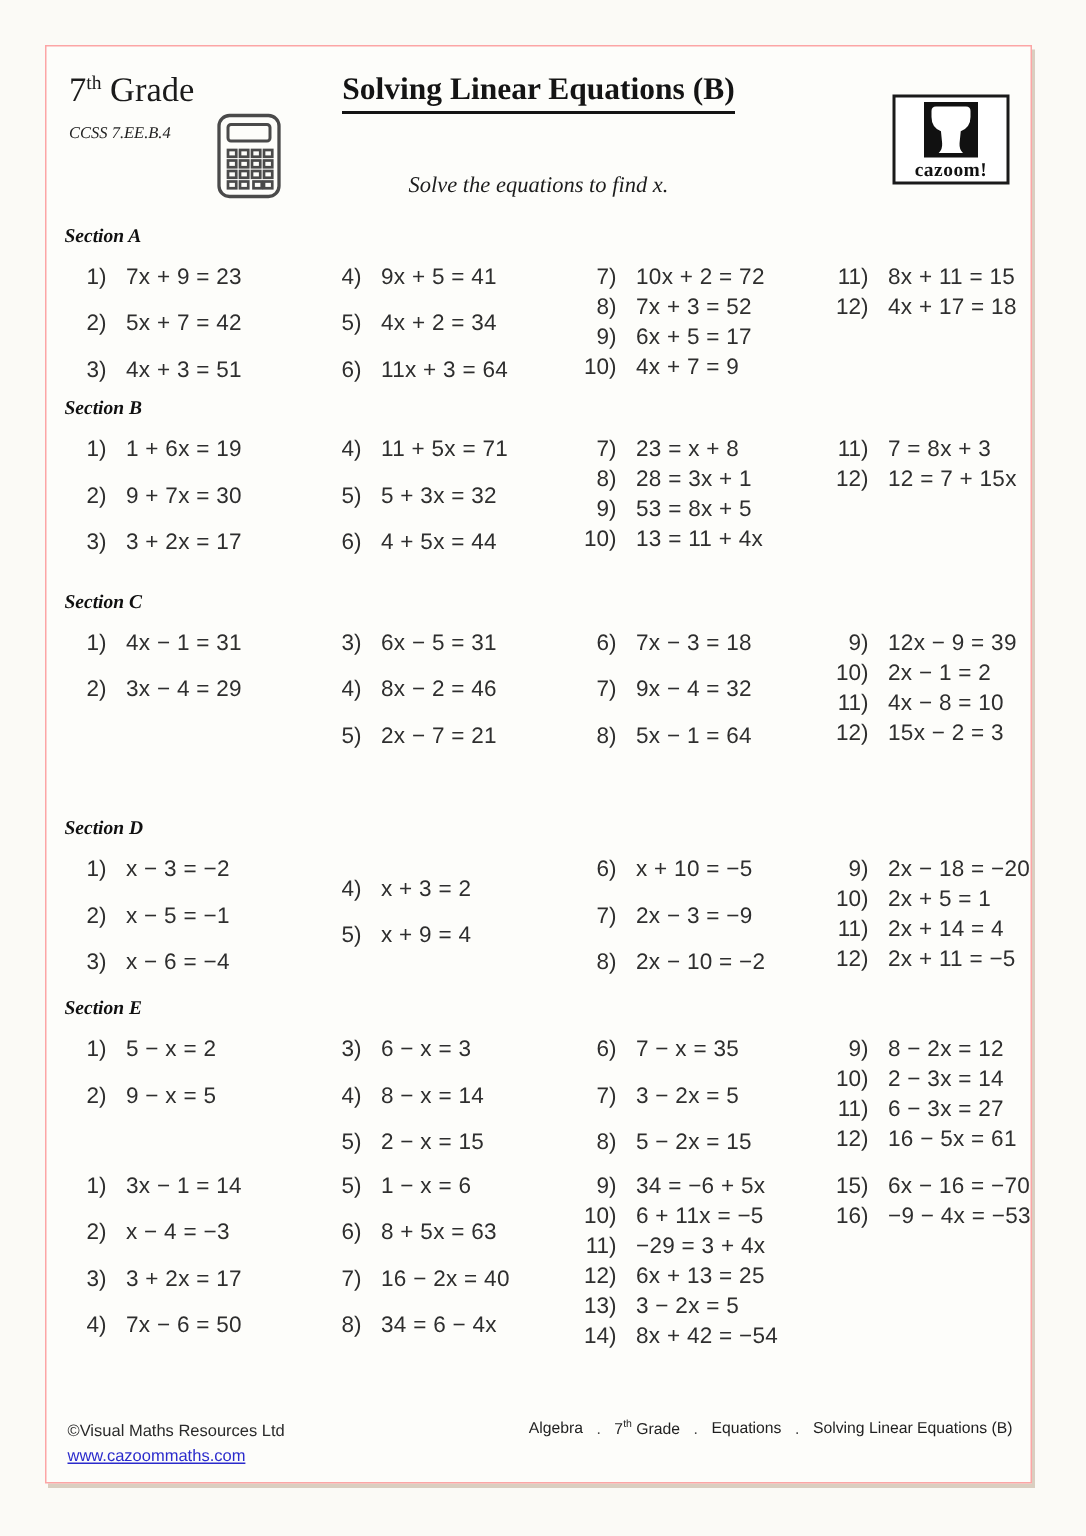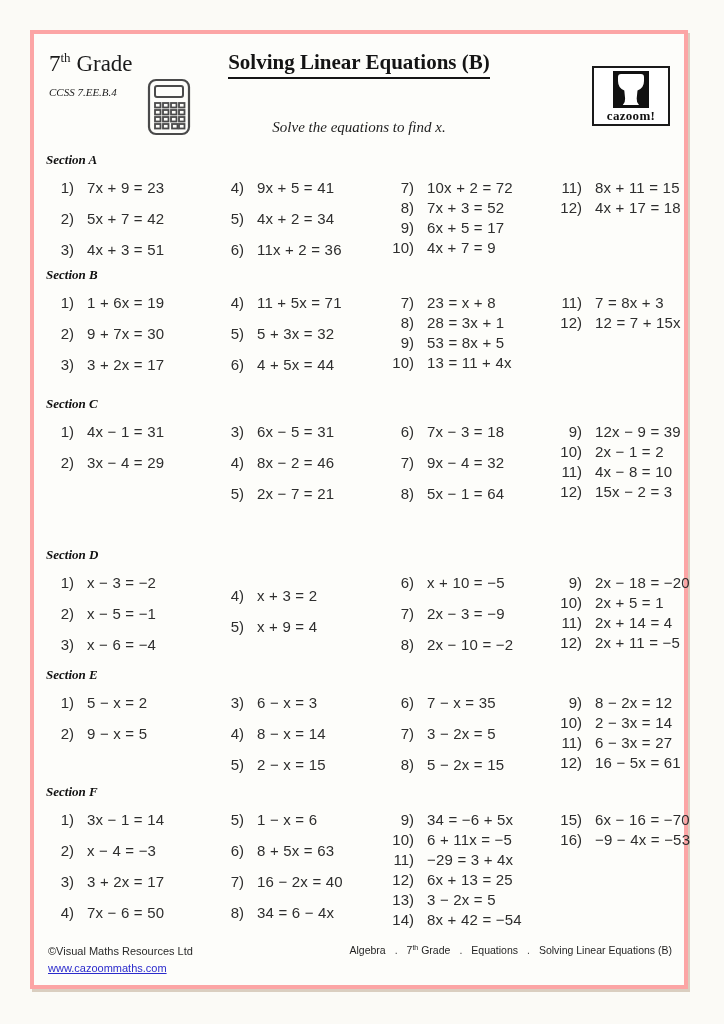--- a/index.html
+++ b/index.html
@@ -2,21 +2,21 @@
 <html><head>
 <meta charset="utf-8">
 <style>
   html,body{margin:0;padding:0;}
   body{
     width:724px;height:1024px;position:relative;overflow:hidden;
     background:#fbfaf6;font-family:"Liberation Sans",sans-serif;color:#222;
   }
   .frame{
     position:absolute;left:30px;top:30px;width:658px;height:959px;
-    border:4px solid #fca5a5;background:#fdfdfa;box-sizing:border-box;
+    border:1px solid #fca5a5;background:#fdfdfa;box-sizing:border-box;
     box-shadow:2px 3px 0 rgba(120,75,30,.25);
   }
   .content{position:absolute;inset:0;padding:10px 12px;box-sizing:border-box;}
 
   
   .hdr{position:relative;height:100px;}
   .grade{position:absolute;left:3px;top:6px;font-family:"Liberation Serif",serif;font-size:23px;color:#1b1b1b;}
   .grade sup{font-size:13px;}
   .ccss{position:absolute;left:3px;top:42px;font-family:"Liberation Serif",serif;font-style:italic;font-size:11px;color:#222;}
   .calc{position:absolute;left:100px;top:34px;}
@@ -127,21 +127,21 @@
               <div class="row">
                 <span class="num">4)</span>
                 <span class="eq">9x + 5 = 41</span>
               </div>
               <div class="row">
                 <span class="num">5)</span>
                 <span class="eq">4x + 2 = 34</span>
               </div>
               <div class="row">
                 <span class="num">6)</span>
-                <span class="eq">11x + 2 = 36</span>
+                <span class="eq">11x + 3 = 64</span>
               </div>
             </div>
             <div class="col semi">
               <div class="row">
                 <span class="num">7)</span>
                 <span class="eq">10x + 2 = 72</span>
               </div>
               <div class="row">
                 <span class="num">8)</span>
                 <span class="eq">7x + 3 = 52</span>
@@ -405,21 +405,20 @@
                 <span class="eq">6 − 3x = 27</span>
               </div>
               <div class="row">
                 <span class="num">12)</span>
                 <span class="eq">16 − 5x = 61</span>
               </div>
             </div>
           </div>
         </div>
         <div class="section">
-          <div class="section-title">Section F</div>
           <div class="sec-body">
             <div class="col loose">
               <div class="row">
                 <span class="num">1)</span>
                 <span class="eq">3x − 1 = 14</span>
               </div>
               <div class="row">
                 <span class="num">2)</span>
                 <span class="eq">x − 4 = −3</span>
               </div>

